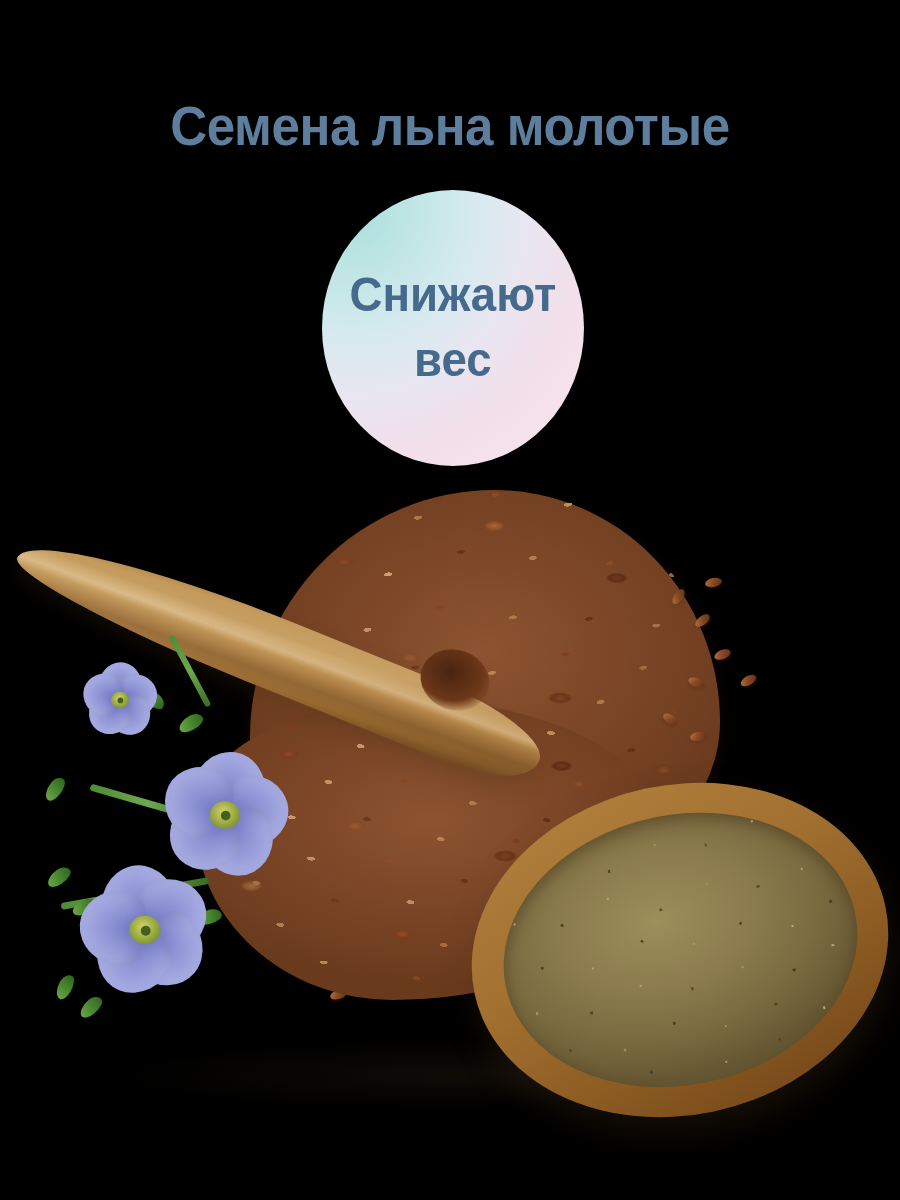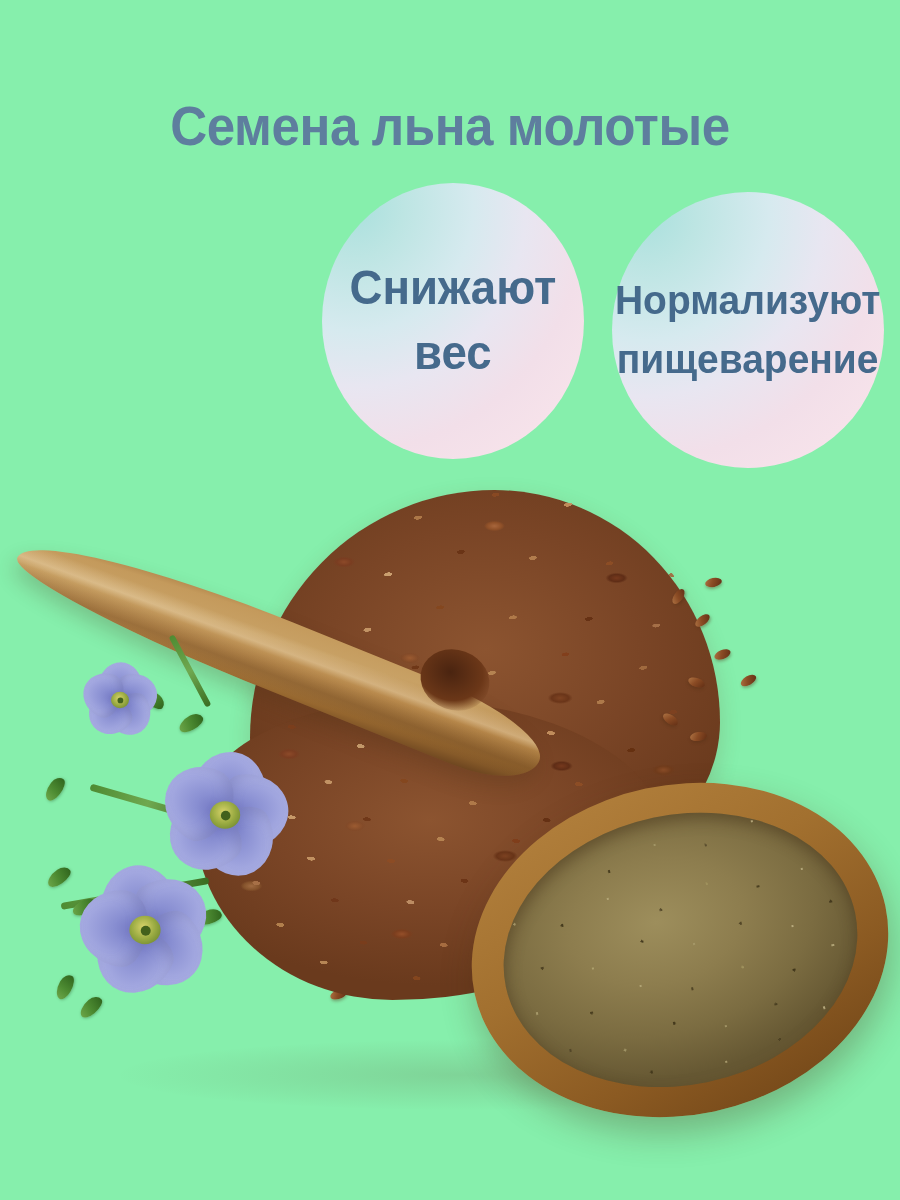--- a/index.html
+++ b/index.html
@@ -5,21 +5,21 @@
   html, body {
     margin: 0;
     padding: 0;
     background: #ffffff;
   }
   #page {
     position: relative;
     width: 900px;
     height: 1200px;
     overflow: hidden;
-    background: #86efac;
+    background: #000000;
     font-family: "Liberation Sans", "DejaVu Sans", sans-serif;
   }
 
   
   #title {
     position: absolute;
     left: 0;
     top: 96px;
     width: 900px;
     text-align: center;
@@ -54,21 +54,21 @@
   .circle-text {
     font-family: "Liberation Sans Narrow", "Liberation Sans", sans-serif;
     font-weight: 700;
     color: #456a8c;
     text-align: center;
     line-height: 1.18;
     white-space: pre-line;
     transform: scaleX(0.95);
   }
   #circle-1 { left: 32px;  top: 188px; width: 232px; height: 274px; }
-  #circle-2 { left: 322px; top: 183px; width: 262px; height: 276px; }
+  #circle-2 { left: 322px; top: 190px; width: 262px; height: 276px; }
   #circle-3 { left: 612px; top: 192px; width: 272px; height: 276px; }
 
   #circle-1 .circle-text { font-size: 41px; }
   #circle-2 .circle-text { font-size: 48px; line-height: 1.35; }
   #circle-3 .circle-text { font-size: 41px; line-height: 1.45; width: 290px; }
 
   
   #photo {
     position: absolute;
     left: 0;
@@ -350,24 +350,20 @@
 <div id="page">
 
   <div id="title">Семена льна молотые</div>
 
 
   <div class="circle" id="circle-2">
     <span class="circle-text">Снижают
 вес</span>
   </div>
 
-  <div class="circle" id="circle-3">
-    <span class="circle-text">Нормализуют
-пищеварение</span>
-  </div>
 
   <div id="photo">
 
     <div id="comp-shadow"></div>
 
     <div class="seed-mound" id="seed-pile">
       <div class="seed-texture"></div>
     </div>
 
     <div class="seed" style="left:694px; top:146px; transform:rotate(-38deg);"></div>

